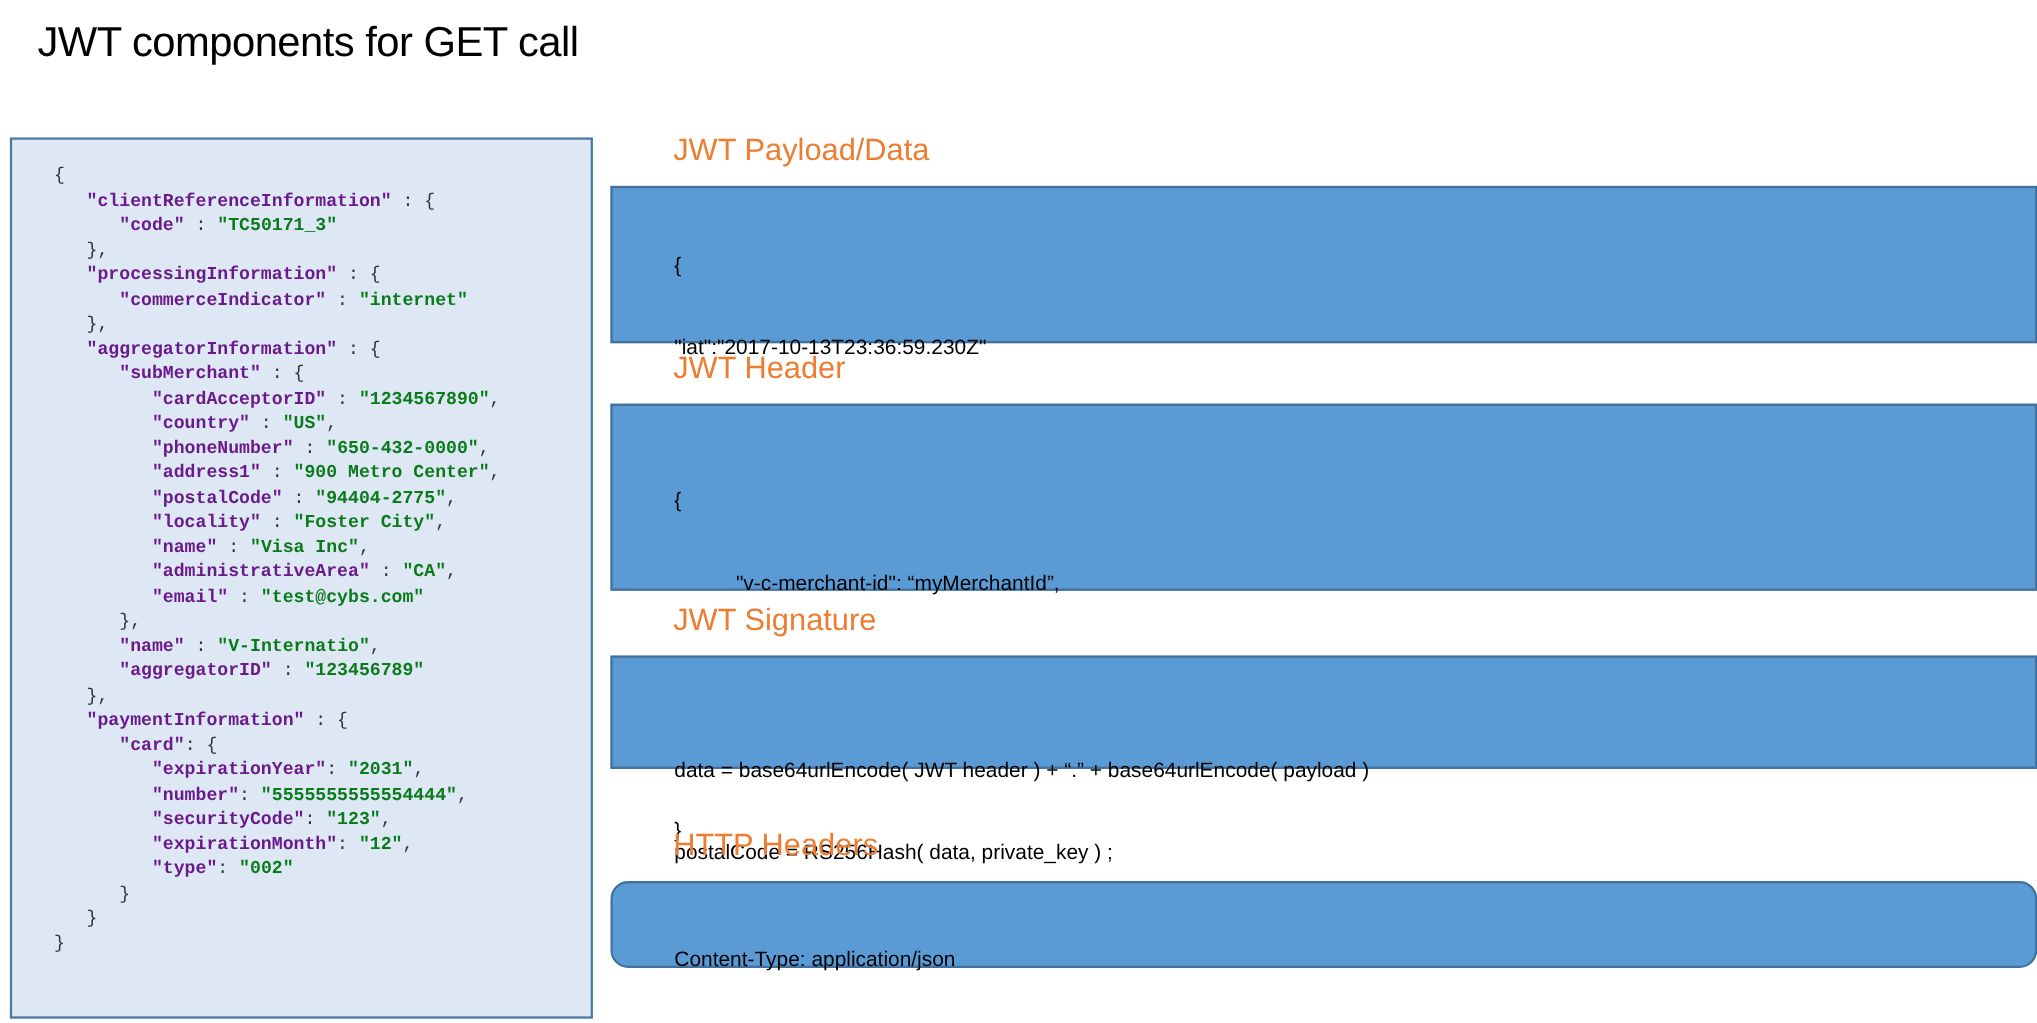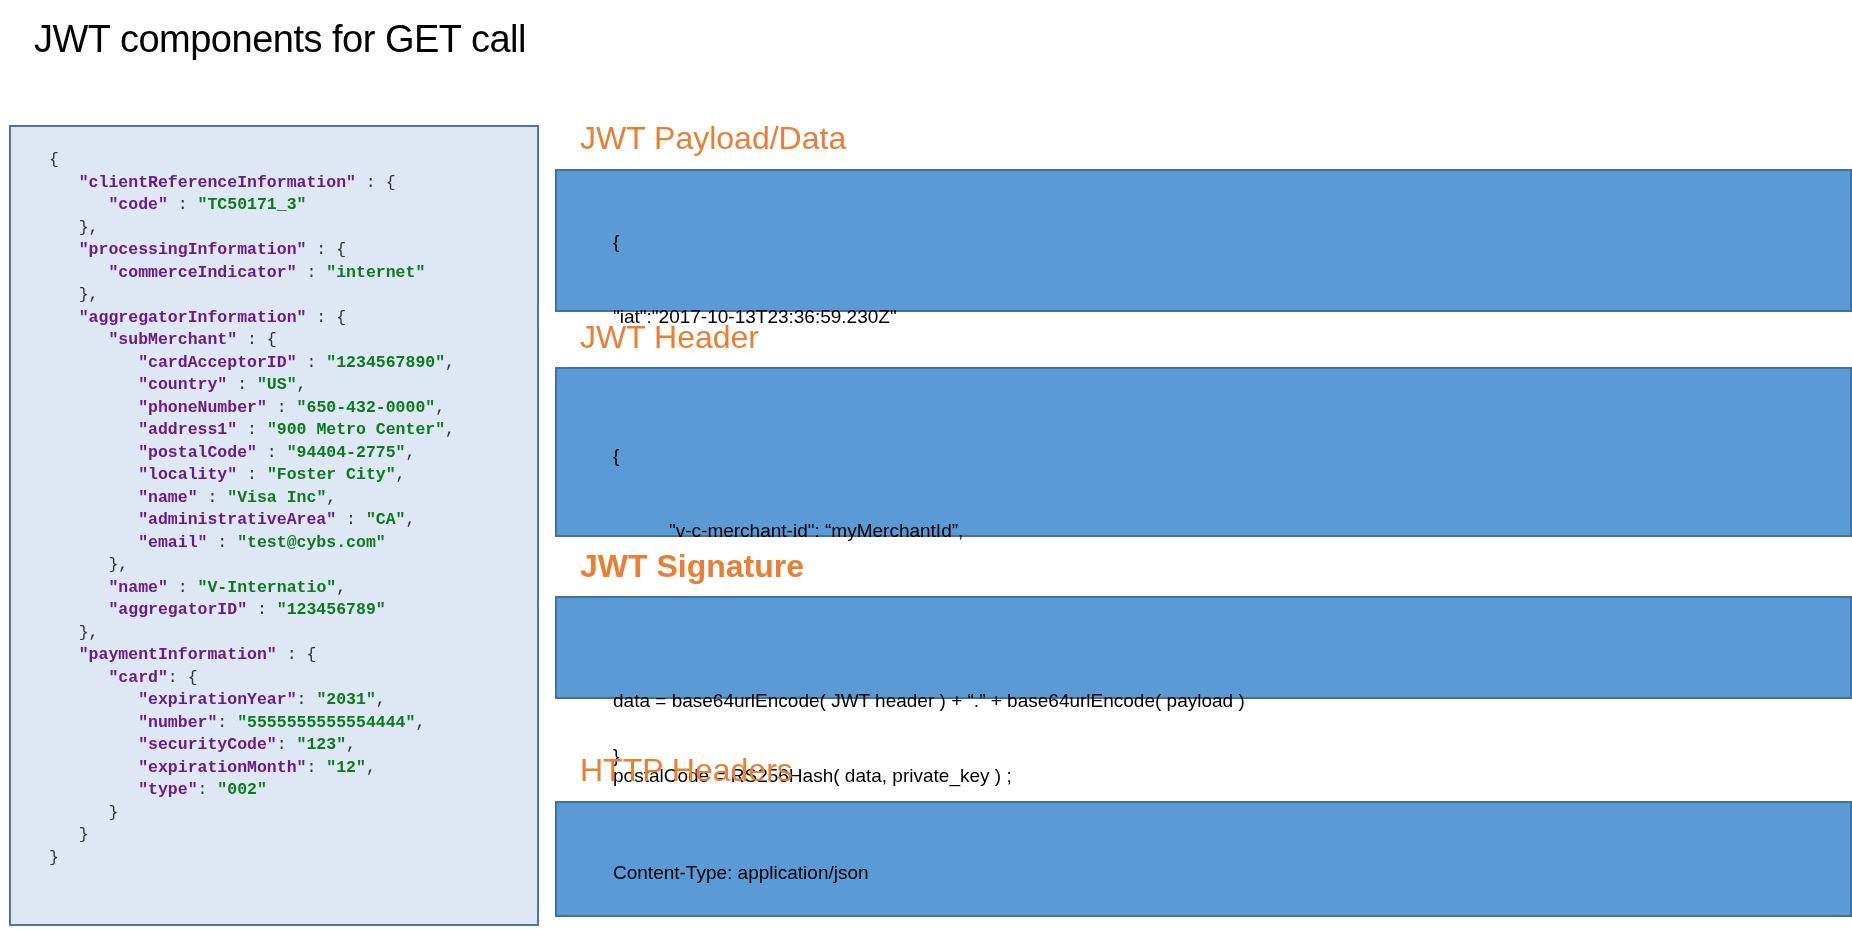--- a/index.html
+++ b/index.html
@@ -21,21 +21,21 @@
     position:absolute; left:38px; top:22px; margin:0;
     font-family:"Liberation Mono", "DejaVu Sans Mono", monospace;
     font-size:16.5px; line-height:22.5px; color:#333;
     white-space:pre;
   }
   .code .k { color:#6a1a8a; font-weight:bold; }
   .code .v { color:#0a7a1a; font-weight:bold; }
   .code .p { color:#333; font-weight:normal; }
 
   .section-title {
-    position:absolute; left:580px; font-size:32px; color:#ed7d31;
+    position:absolute; left:612px; font-size:28px; color:#ed7d31;
     font-family:"Liberation Sans", sans-serif;
   }
   .blue-box {
     position:absolute; left:555px; width:1297px;
     background:#5b9bd5; border:2px solid #41719c; box-sizing:border-box;
     color:#000;
   }
   .box-text {
     position:absolute; left:56px;
     font-size:19px; line-height:25px; white-space:pre;
@@ -65,28 +65,28 @@
 <div class="blue-box" style="top:367px;height:170px;">
   <div class="box-text" style="top:24px;">
     <div>{</div>
     <div class="indent">"v-c-merchant-id": “myMerchantId”,</div>
     <div class="indent">"alg": "RS256",</div>
     <div class="indent">"x5c": [ "MIIB2jCCAUOgAwIBAgIWNDg…==“ ]</div>
     <div>}</div>
   </div>
 </div>
 
-<div class="section-title" style="top:548px;font-weight:bold;">JWT Signature</div>
+<div class="section-title" style="top:548px;">JWT Signature</div>
 <div class="blue-box" style="top:596px;height:103px;">
   <div class="box-text" style="top:40px;">
     <div>data = base64urlEncode( JWT header ) + “.” + base64urlEncode( payload )</div>
     <div>postalCode = RS256Hash( data, private_key ) ;</div>
   </div>
 </div>
 
 <div class="section-title" style="top:752px;">HTTP Headers</div>
-<div class="blue-box" style="top:801px;height:116px;">
+<div class="blue-box" style="top:801px;height:79px;border-radius:16px;">
   <div class="box-text" style="top:7px;">
     <div>Content-Type: application/json</div>
     
     
   </div>
 </div>
 
 </body></html>

